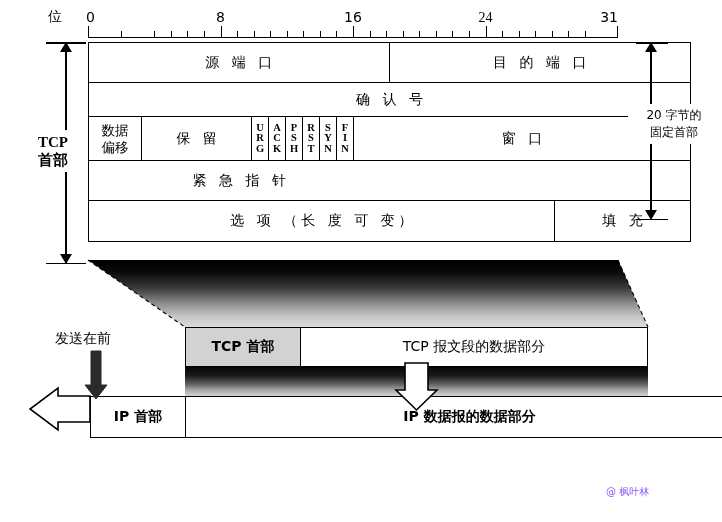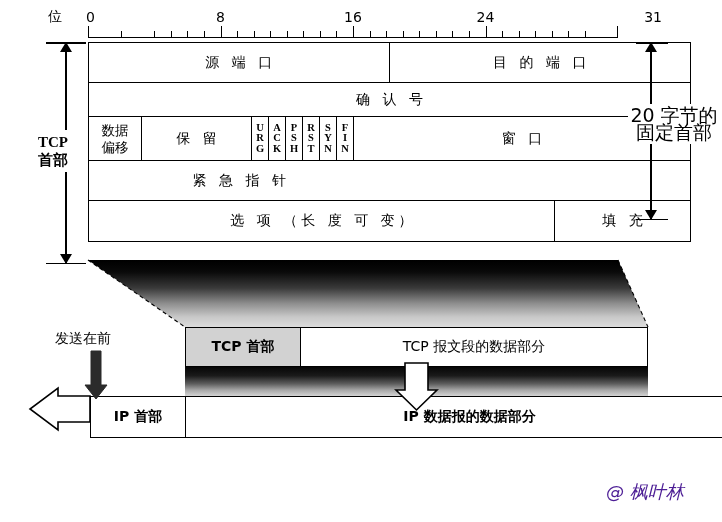--- a/index.html
+++ b/index.html
@@ -174,21 +174,21 @@
   #fixed-bracket .tick-top, #fixed-bracket .tick-bot {
     position: absolute; left: 8px; width: 32px; height: 1.5px; background: #000;
   }
   #fixed-bracket .tick-top { top: 0; }
   #fixed-bracket .tick-bot { bottom: 0; }
   #fixed-bracket .lbl {
     position: absolute;
     left: 0; top: 62px;
     width: 92px;
     text-align: center;
-    font-size: 19px;
+    font-size: 12px;
     line-height: 17px;
     background: #fff;
     padding: 3px 0;
   }
 
   
   #connector { left: 0; top: 258px; width: 722px; height: 82px; }
 
   
   #tcp-seg-row {
@@ -238,25 +238,24 @@
 
   #caption {
     left: 33px; top: 481px;
     font-size: 15px;
     font-weight: bold;
     line-height: 20px;
     font-family: "Liberation Serif", "DejaVu Serif", serif;
   }
   #watermark {
     left: 606px; top: 483px;
-    font-size: 18px;
-    color: #4c1d95;
+    font-size: 10px;
+    color: #8b5cf6;
     line-height: 18px;
     white-space: nowrap;
-    font-style: italic;
   }
   .svg-layer { position: absolute; left: 0; top: 0; }
 </style>
 </head>
 <body>
 
 <div class="page">
 
   <div class="abs" id="ruler-label">位</div>
 
@@ -288,31 +287,31 @@
 
     <div class="tick minor" style="left:281.6px;"></div>
     <div class="tick minor" style="left:298.1px;"></div>
     <div class="tick minor" style="left:314.7px;"></div>
     <div class="tick minor" style="left:331.3px;"></div>
     <div class="tick minor" style="left:347.8px;"></div>
     <div class="tick minor" style="left:364.4px;"></div>
     <div class="tick minor" style="left:380.9px;"></div>
 
     <div class="tick major" style="left:397.5px;"></div>
-    <div class="ruler-num" style="left:397.5px;">24</div>
+    <div class="ruler-num" style="left:397.5px;font-family:Liberation Serif, serif;">24</div>
 
     <div class="tick minor" style="left:414.1px;"></div>
     <div class="tick minor" style="left:430.6px;"></div>
     <div class="tick minor" style="left:447.2px;"></div>
     <div class="tick minor" style="left:463.8px;"></div>
     <div class="tick minor" style="left:480.3px;"></div>
     <div class="tick minor" style="left:496.9px;"></div>
 
     <div class="tick major" style="left:528.6px;"></div>
-    <div class="ruler-num last" style="left:528.6px;margin-left:44px;">31</div>
+    <div class="ruler-num last" style="left:528.6px;">31</div>
   </div>
 
   <div class="abs" id="tcp-bracket">
     <div class="tick-top"></div>
     <div class="tick-bot"></div>
     <div class="vline"></div>
     <div class="arrowhead-up"></div>
     <div class="arrowhead-down"></div>
     <div class="lbl">
       <div>TCP</div>

